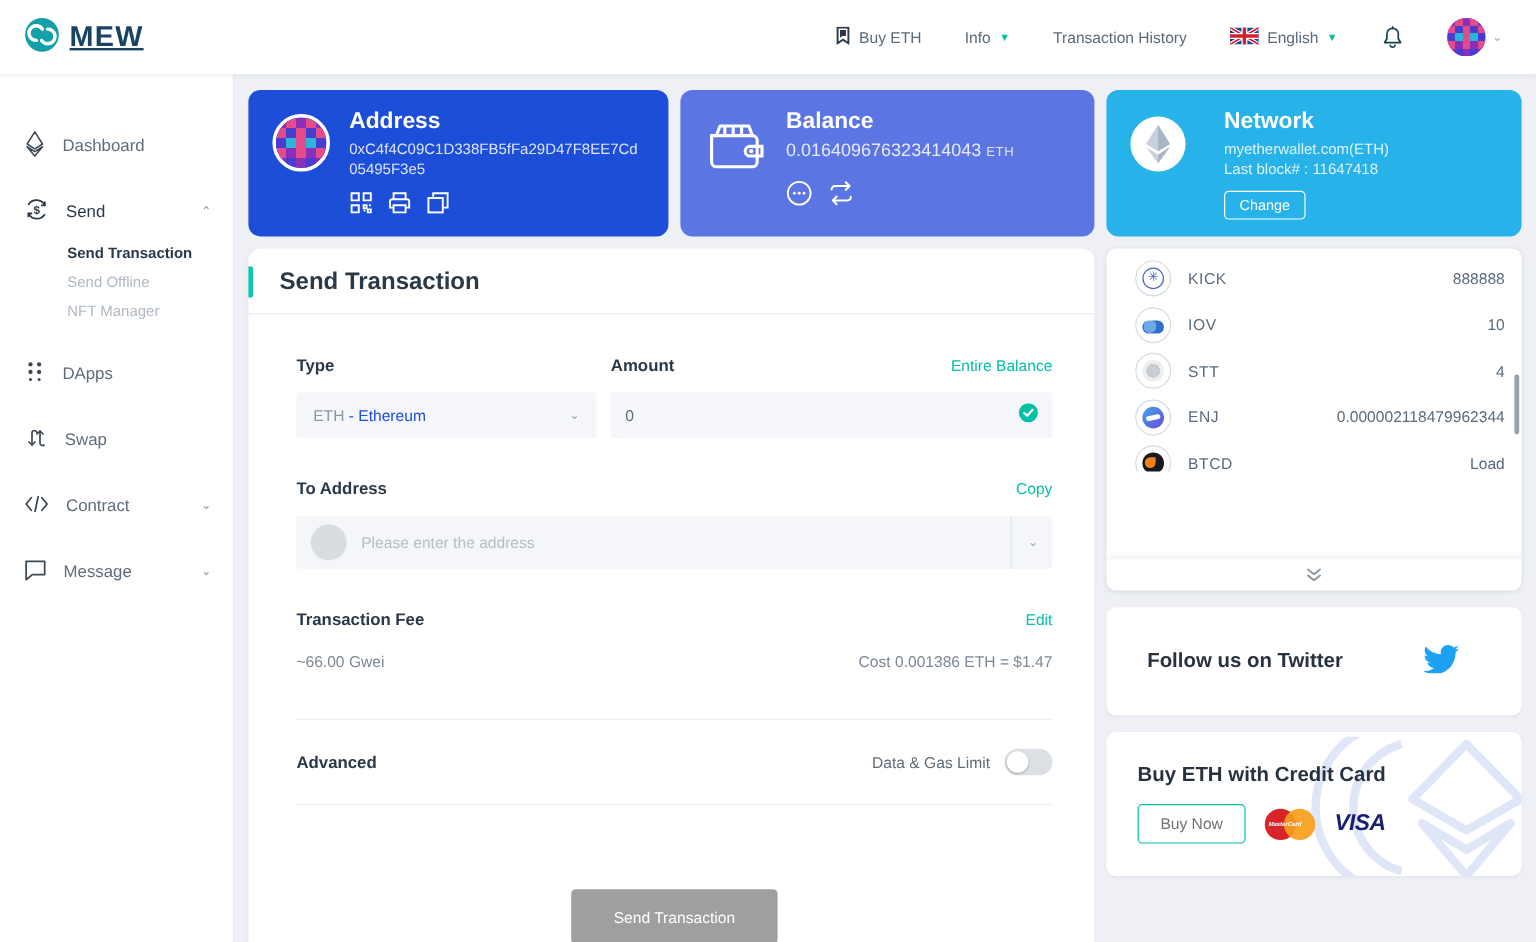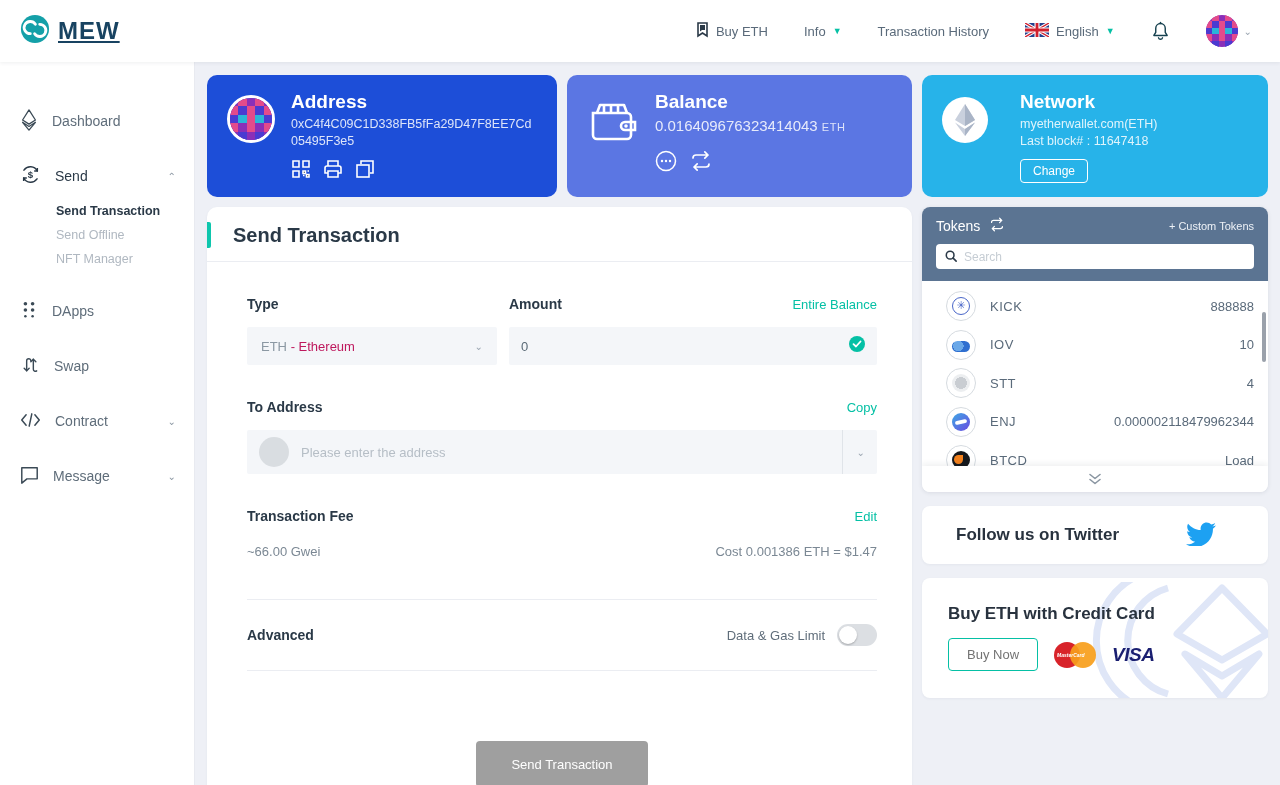--- a/index.html
+++ b/index.html
@@ -66,21 +66,21 @@
   .form-body { padding:34px 35px 0 40px; }
   .row-2col { display:flex; gap:12px; }
   .fcol-type { width:250px; flex-shrink:0; }
   .fcol-amount { flex:1; }
   .flabel-row { display:flex; justify-content:space-between; align-items:center; margin-bottom:15px; }
   .flabel { font-size:14px; font-weight:600; color:#2a3947; }
   .teal-link { font-size:13px; color:#05c0a5; cursor:pointer; }
   .fselect { background:#f4f6f9; border-radius:2px; height:38px; display:flex; align-items:center;
              padding:0 14px; font-size:13px; cursor:pointer; justify-content:space-between; }
   .sel-primary { color:#8b98a3; }
-  .sel-secondary { color:#be185d; }
+  .sel-secondary { color:#1d4ed8; }
   .finput { background:#f4f6f9; border-radius:2px; height:38px; display:flex; align-items:center;
             padding:0 12px; }
   .finput input { border:none; background:transparent; outline:none; flex:1; font-size:13px;
                   color:#5a6a76; font-family:"Liberation Sans", sans-serif; }
   .finput input::placeholder { color:#b6bec6; }
   .sec { margin-top:34px; }
   .addr-input { height:44px; gap:12px; }
   .addr-blank { width:30px; height:30px; border-radius:50%; background:#d9dde1; flex-shrink:0; }
   .addr-right { display:flex; align-items:center; align-self:stretch; border-left:1px solid #e0e4e9;
                 padding-left:14px; margin-left:8px; cursor:pointer; }
@@ -123,21 +123,21 @@
                    border-radius:3px; background:#fff; transform:rotate(-12deg); }
   .in-btcd { background:#15181c; position:relative; overflow:hidden; }
   .in-btcd::after { content:""; position:absolute; left:2px; top:4px; width:9px; height:9px;
                     border-radius:50% 0 50% 50%; background:#f2811d; }
   .tok-scrollthumb { position:absolute; right:2px; top:105px; width:4px; height:50px;
                      background:#9aa1ab; border-radius:2px; }
   .tokens-expand { position:absolute; left:0; right:0; bottom:0; height:26px; background:#fff;
                    box-shadow:0 -2px 6px rgba(40,50,70,.08); display:flex; align-items:center;
                    justify-content:center; cursor:pointer; }
 
-  .twitter-card { background:#fff; border-radius:8px; height:58px; display:flex; align-items:center;
+  .twitter-card { background:#fff; border-radius:8px; height:90px; display:flex; align-items:center;
                   justify-content:space-between; padding:0 52px 0 34px;
                   box-shadow:0 1px 3px rgba(40,50,70,.05); }
   .twitter-label { font-size:17px; font-weight:600; color:#28323e; }
 
   .buy-card { background:#fff; border-radius:8px; height:120px; padding:26px 0 0 26px;
               position:relative; overflow:hidden; box-shadow:0 1px 3px rgba(40,50,70,.05); }
   .buy-title { font-size:17px; font-weight:700; color:#28323e; margin-bottom:14px; position:relative; z-index:2; }
   .buy-row { display:flex; align-items:center; gap:16px; position:relative; z-index:2; }
   .buy-now { background:#fff; border:1px solid #05c0a5; color:#737373; font-size:13px;
              padding:8px 18px; border-radius:4px; cursor:pointer; font-family:"Liberation Sans", sans-serif; }
@@ -476,43 +476,20 @@
           <div class="submit-area">
             <button class="submit-btn">Send Transaction</button><br>
             
           </div>
         </div>
       </section>
 
       <div class="side-stack">
 
         <div class="tokens-panel">
-          <div class="tokens-head">
-            <div class="tokens-head-top">
-              <span class="tokens-title">
-                <span>Tokens</span>
-                <span>
-                  <svg width="18" height="15" viewBox="0 0 24 22">
-                    <path d="M4 8c0-2 1.5-3 3-3h12m0 0-3.2-3.2M19 5l-3.2 3.2" fill="none" stroke="#fff" stroke-width="1.8" stroke-linecap="round" stroke-linejoin="round"></path>
-                    <path d="M20 14c0 2-1.5 3-3 3H5m0 0 3.2 3.2M5 17l3.2-3.2" fill="none" stroke="#fff" stroke-width="1.8" stroke-linecap="round" stroke-linejoin="round"></path>
-                  </svg>
-                </span>
-              </span>
-              <span class="custom-tokens">+ Custom Tokens</span>
-            </div>
-            <div class="tok-search">
-              <span>
-                <svg width="12" height="12" viewBox="0 0 14 14">
-                  <circle cx="6" cy="6" r="4.5" fill="none" stroke="#2a3947" stroke-width="1.8"></circle>
-                  <path d="M9.5 9.5 13 13" stroke="#2a3947" stroke-width="1.8" stroke-linecap="round"></path>
-                </svg>
-              </span>
-              <input placeholder="Search" style="">
-            </div>
-          </div>
           <div class="token-list">
             <div class="token-row">
               <span class="tok-ic">
                   <span class="tok-inner in-kick">✳</span>
                 </span>
               <span class="tok-sym">KICK</span>
               <span class="tok-val">888888</span>
             </div>
             <div class="token-row">
               <span class="tok-ic">

